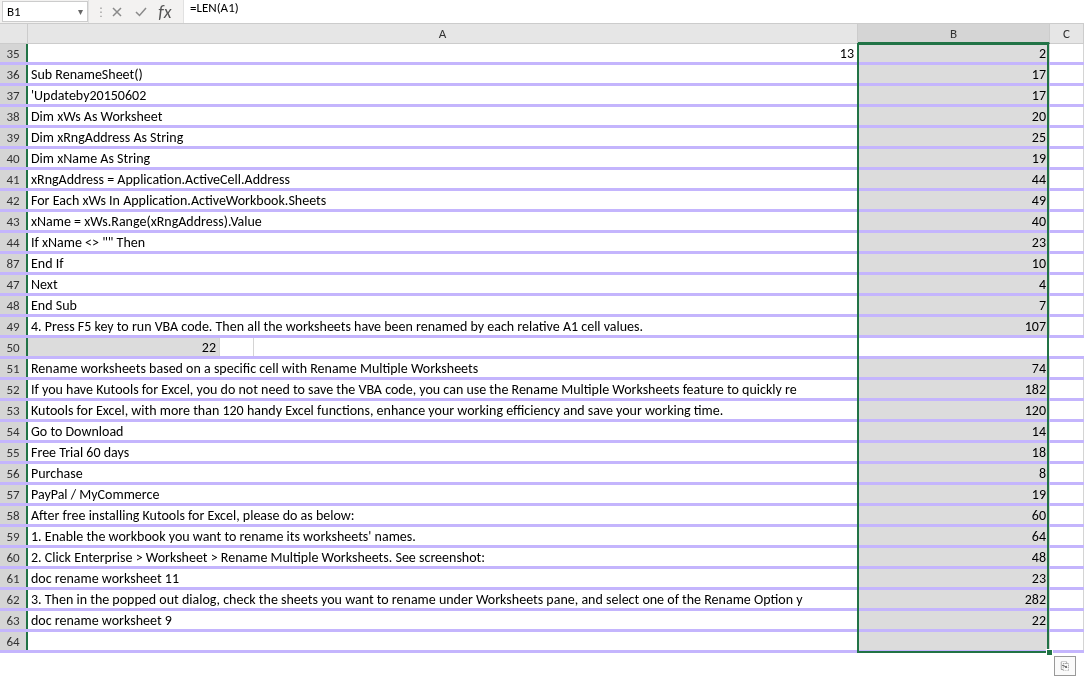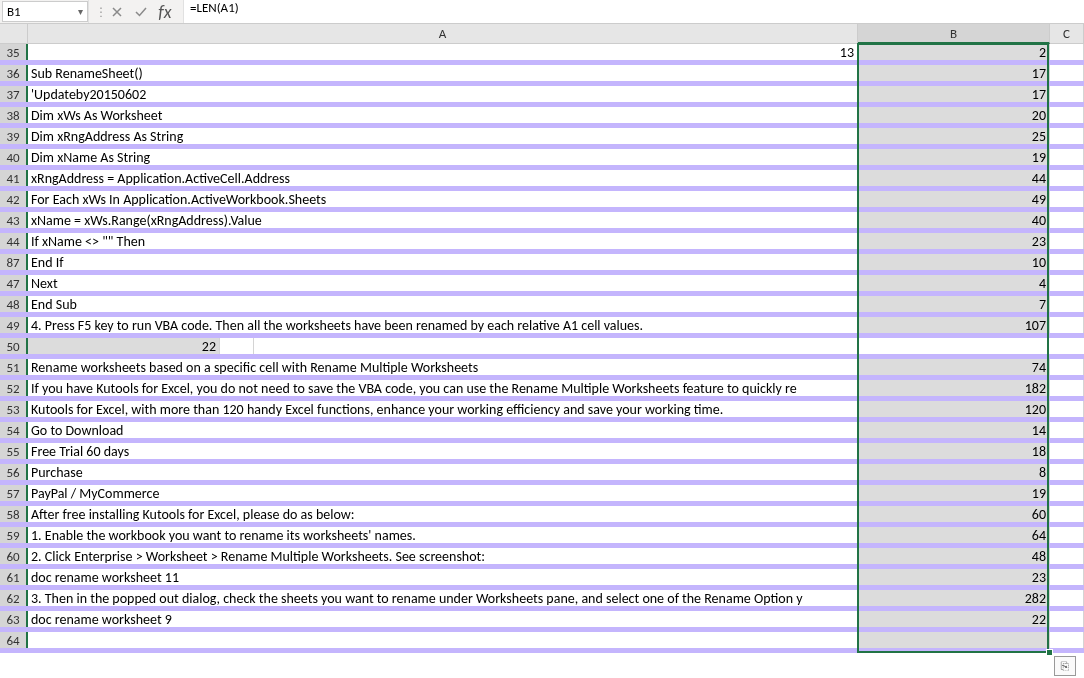--- a/index.html
+++ b/index.html
@@ -96,21 +96,21 @@
     border-bottom: 2px solid #217346;
     height: 20px;
     margin-bottom: -1px;
   }
   .grid {
     position: relative;
   }
   .row {
     display: flex;
     height: 21px;
-    border-bottom: 5px solid #c4b5fd;
+    border-bottom: 3px solid #c4b5fd;
   }
   .row-hd {
     width: 28px;
     border-right: 1px solid #ccc;
     background: #e6e6e6;
     font-size: 13px;
     color: #333;
     display: flex;
     align-items: center;
     justify-content: center;

